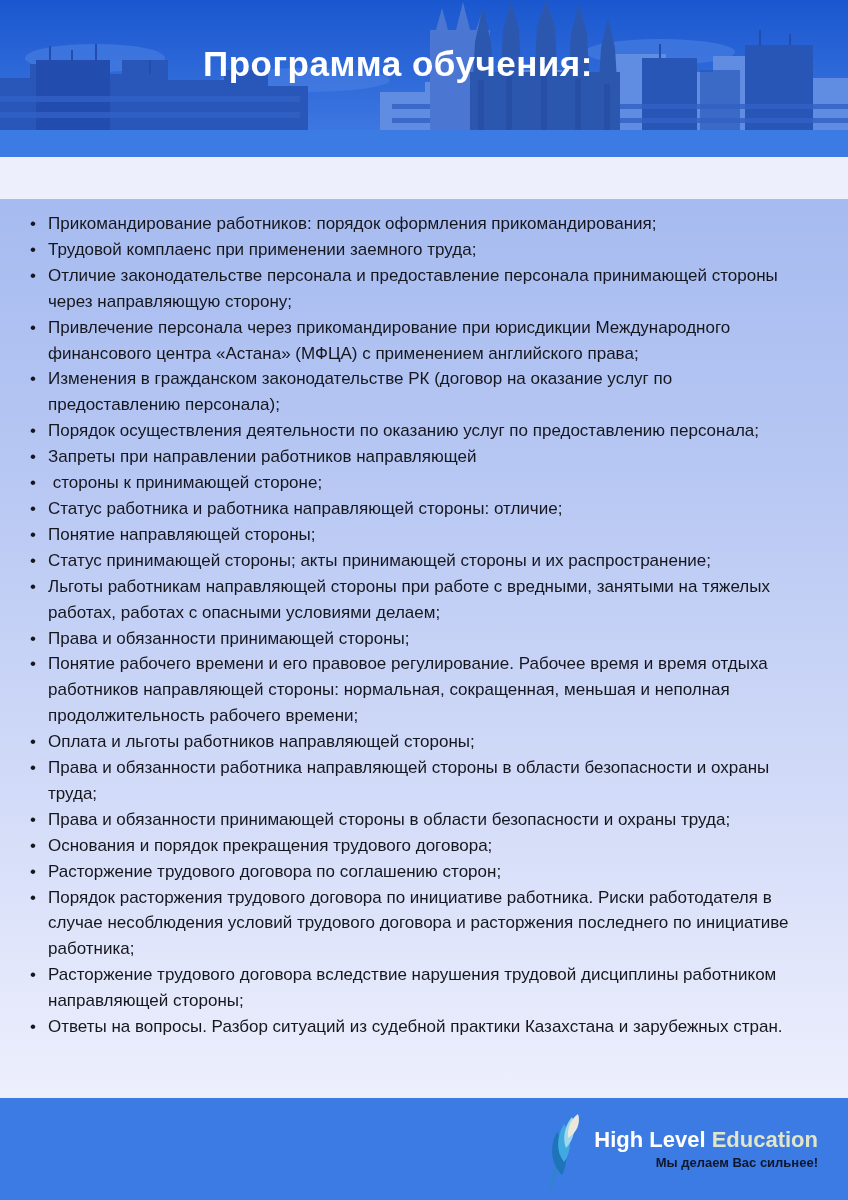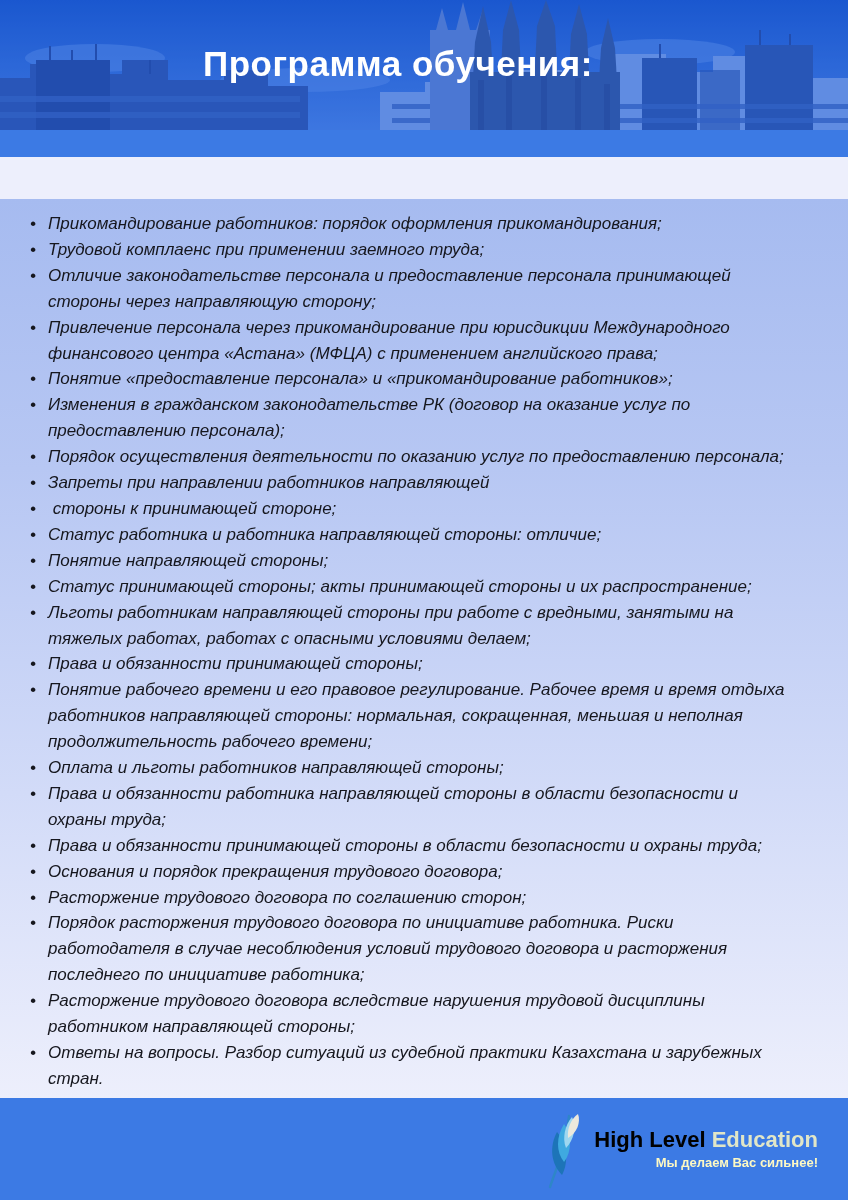--- a/index.html
+++ b/index.html
@@ -20,21 +20,21 @@
     margin:0;color:#ffffff;font-size:35px;font-weight:700;letter-spacing:.5px;
   }
 
   
   .content{
     flex:1 1 auto;
     background:linear-gradient(180deg,#a6bbf0 0%,#b7c7f3 30%,#d2dbf8 66%,#edeffc 100%);
     padding:12px 0 0 0;
   }
   .program-list{
-    margin:0;padding:0 48px 0 48px;list-style:none;font-style:italic;
+    margin:0;padding:0 48px 0 48px;list-style:none;
   }
   .program-item{
     position:relative;
     font-size:17px;line-height:25.9px;color:#16171e;
     white-space:pre-wrap;
   }
   .program-item::before{
     content:"\2022";
     position:absolute;left:-18px;top:0;
     color:#16171e;font-size:17px;
@@ -42,23 +42,23 @@
 
   
   .footer{
     flex:0 0 auto;height:102px;background:#3c7ae4;
     display:flex;align-items:center;justify-content:flex-end;
     padding-right:30px;box-sizing:border-box;
   }
   .feather{width:46px;height:76px;margin-right:8px;margin-top:4px;flex:0 0 auto;}
   .brand{text-align:right;}
   .brand-line{font-size:22px;font-weight:700;line-height:24px;white-space:nowrap;}
-  .brand-primary{color:#000000;}
+  .brand-primary{color:#ffffff;}
   .brand-secondary{color:#fef9c3;opacity:.85;}
-  .brand-tagline{font-size:13px;font-weight:600;color:#fef9c3;margin-top:3px;}
+  .brand-tagline{font-size:13px;font-weight:600;color:#0f172a;margin-top:3px;}
 </style>
 </head>
 <body>
 
 <div class="page">
 
   <header class="hero">
     <svg class="hero-photo" viewBox="0 0 848 130" preserveAspectRatio="none" aria-hidden="true">
       <defs>
         <linearGradient id="sky" x1="0" y1="0" x2="0" y2="1">
@@ -126,21 +126,20 @@
     <h1 class="hero-title">Программа обучения:</h1>
     <div class="hero-band"></div>
   </header>
 
   <main class="content">
     <ul class="program-list">
         <li class="program-item">Прикомандирование работников: порядок оформления прикомандирования;</li>
         <li class="program-item">Трудовой комплаенс при применении заемного труда;</li>
         <li class="program-item">Отличие законодательстве персонала и предоставление персонала принимающей стороны через направляющую сторону;</li>
         <li class="program-item">Привлечение персонала через прикомандирование при юрисдикции Международного финансового центра «Астана» (МФЦА) с применением английского права;</li>
-        <li class="program-item">Понятие «предоставление персонала» и «прикомандирование работников»;</li>
         <li class="program-item">Изменения в гражданском законодательстве РК (договор на оказание услуг по предоставлению персонала);</li>
         <li class="program-item">Порядок осуществления деятельности по оказанию услуг по предоставлению персонала;</li>
         <li class="program-item">Запреты при направлении работников направляющей</li>
         <li class="program-item"> стороны к принимающей стороне;</li>
         <li class="program-item">Статус работника и работника направляющей стороны: отличие;</li>
         <li class="program-item">Понятие направляющей стороны;</li>
         <li class="program-item">Статус принимающей стороны; акты принимающей стороны и их распространение;</li>
         <li class="program-item">Льготы работникам направляющей стороны при работе с вредными, занятыми на тяжелых работах, работах с опасными условиями делаем;</li>
         <li class="program-item">Права и обязанности принимающей стороны;</li>
         <li class="program-item">Понятие рабочего времени и его правовое регулирование. Рабочее время и время отдыха работников направляющей стороны: нормальная, сокращенная, меньшая и неполная продолжительность рабочего времени;</li>

